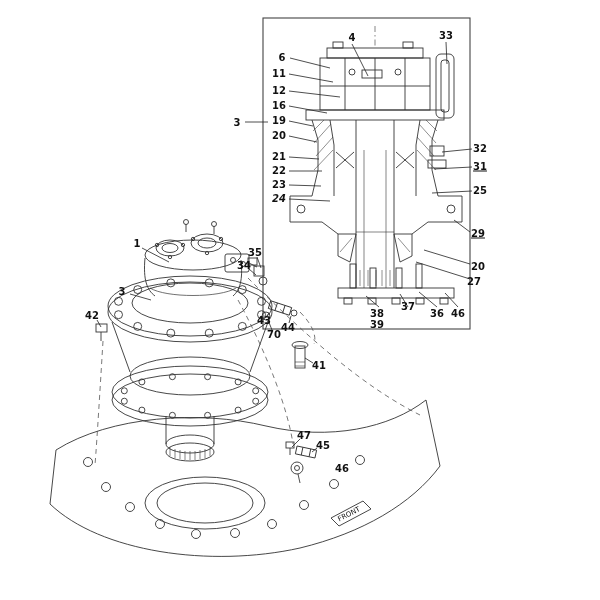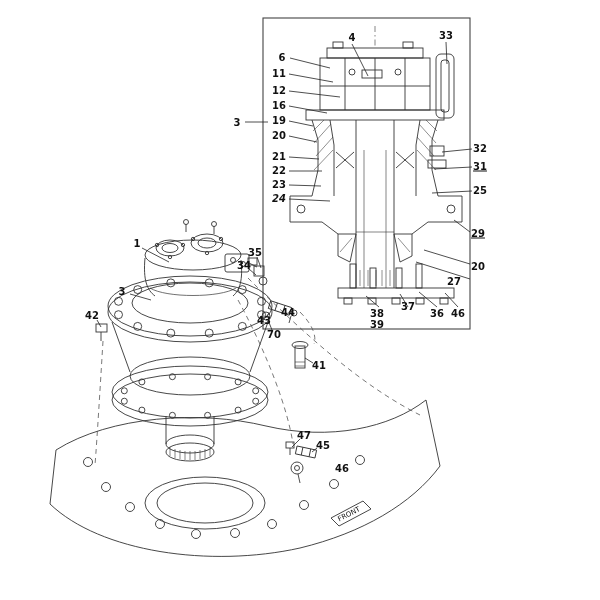--- a/index.html
+++ b/index.html
@@ -294,33 +294,33 @@
       <div class="callout" style="left: 237px; top: 122px;">3</div>
       <div class="callout" style="left: 279px; top: 156px;">21</div>
       <div class="callout" style="left: 279px; top: 170px;">22</div>
       <div class="callout" style="left: 279px; top: 184px;">23</div>
       <div class="callout" style="left: 279px; top: 198px; font-style: italic;">24</div>
       <div class="callout" style="left: 480px; top: 148px;">32</div>
       <div class="callout" style="left: 480px; top: 166px; text-decoration: underline;">31</div>
       <div class="callout" style="left: 480px; top: 190px;">25</div>
       <div class="callout" style="left: 478px; top: 233px; text-decoration: underline;">29</div>
       <div class="callout" style="left: 478px; top: 266px;">20</div>
-      <div class="callout" style="left: 454px; top: 281px;">27</div>
+      <div class="callout" style="left: 474px; top: 281px;">27</div>
       <div class="callout" style="left: 377px; top: 313px;">38</div>
       <div class="callout" style="left: 377px; top: 324px;">39</div>
       <div class="callout" style="left: 408px; top: 306px;">37</div>
       <div class="callout" style="left: 437px; top: 313px;">36</div>
       <div class="callout" style="left: 458px; top: 313px;">46</div>
       <div class="callout" style="left: 137px; top: 243px;">1</div>
       <div class="callout" style="left: 122px; top: 291px;">3</div>
       <div class="callout" style="left: 92px; top: 315px;">42</div>
       <div class="callout" style="left: 255px; top: 252px;">35</div>
       <div class="callout" style="left: 244px; top: 265px;">34</div>
       <div class="callout" style="left: 264px; top: 320px;">43</div>
-      <div class="callout" style="left: 288px; top: 312px;">44</div>
+      <div class="callout" style="left: 288px; top: 327px;">44</div>
       <div class="callout" style="left: 274px; top: 334px;">70</div>
       <div class="callout" style="left: 319px; top: 365px;">41</div>
       <div class="callout" style="left: 304px; top: 435px;">47</div>
       <div class="callout" style="left: 323px; top: 445px;">45</div>
       <div class="callout" style="left: 302px; top: 468px; margin-left: 40px;">46</div>
     </div>
 
 </div>
 
 </body></html>

